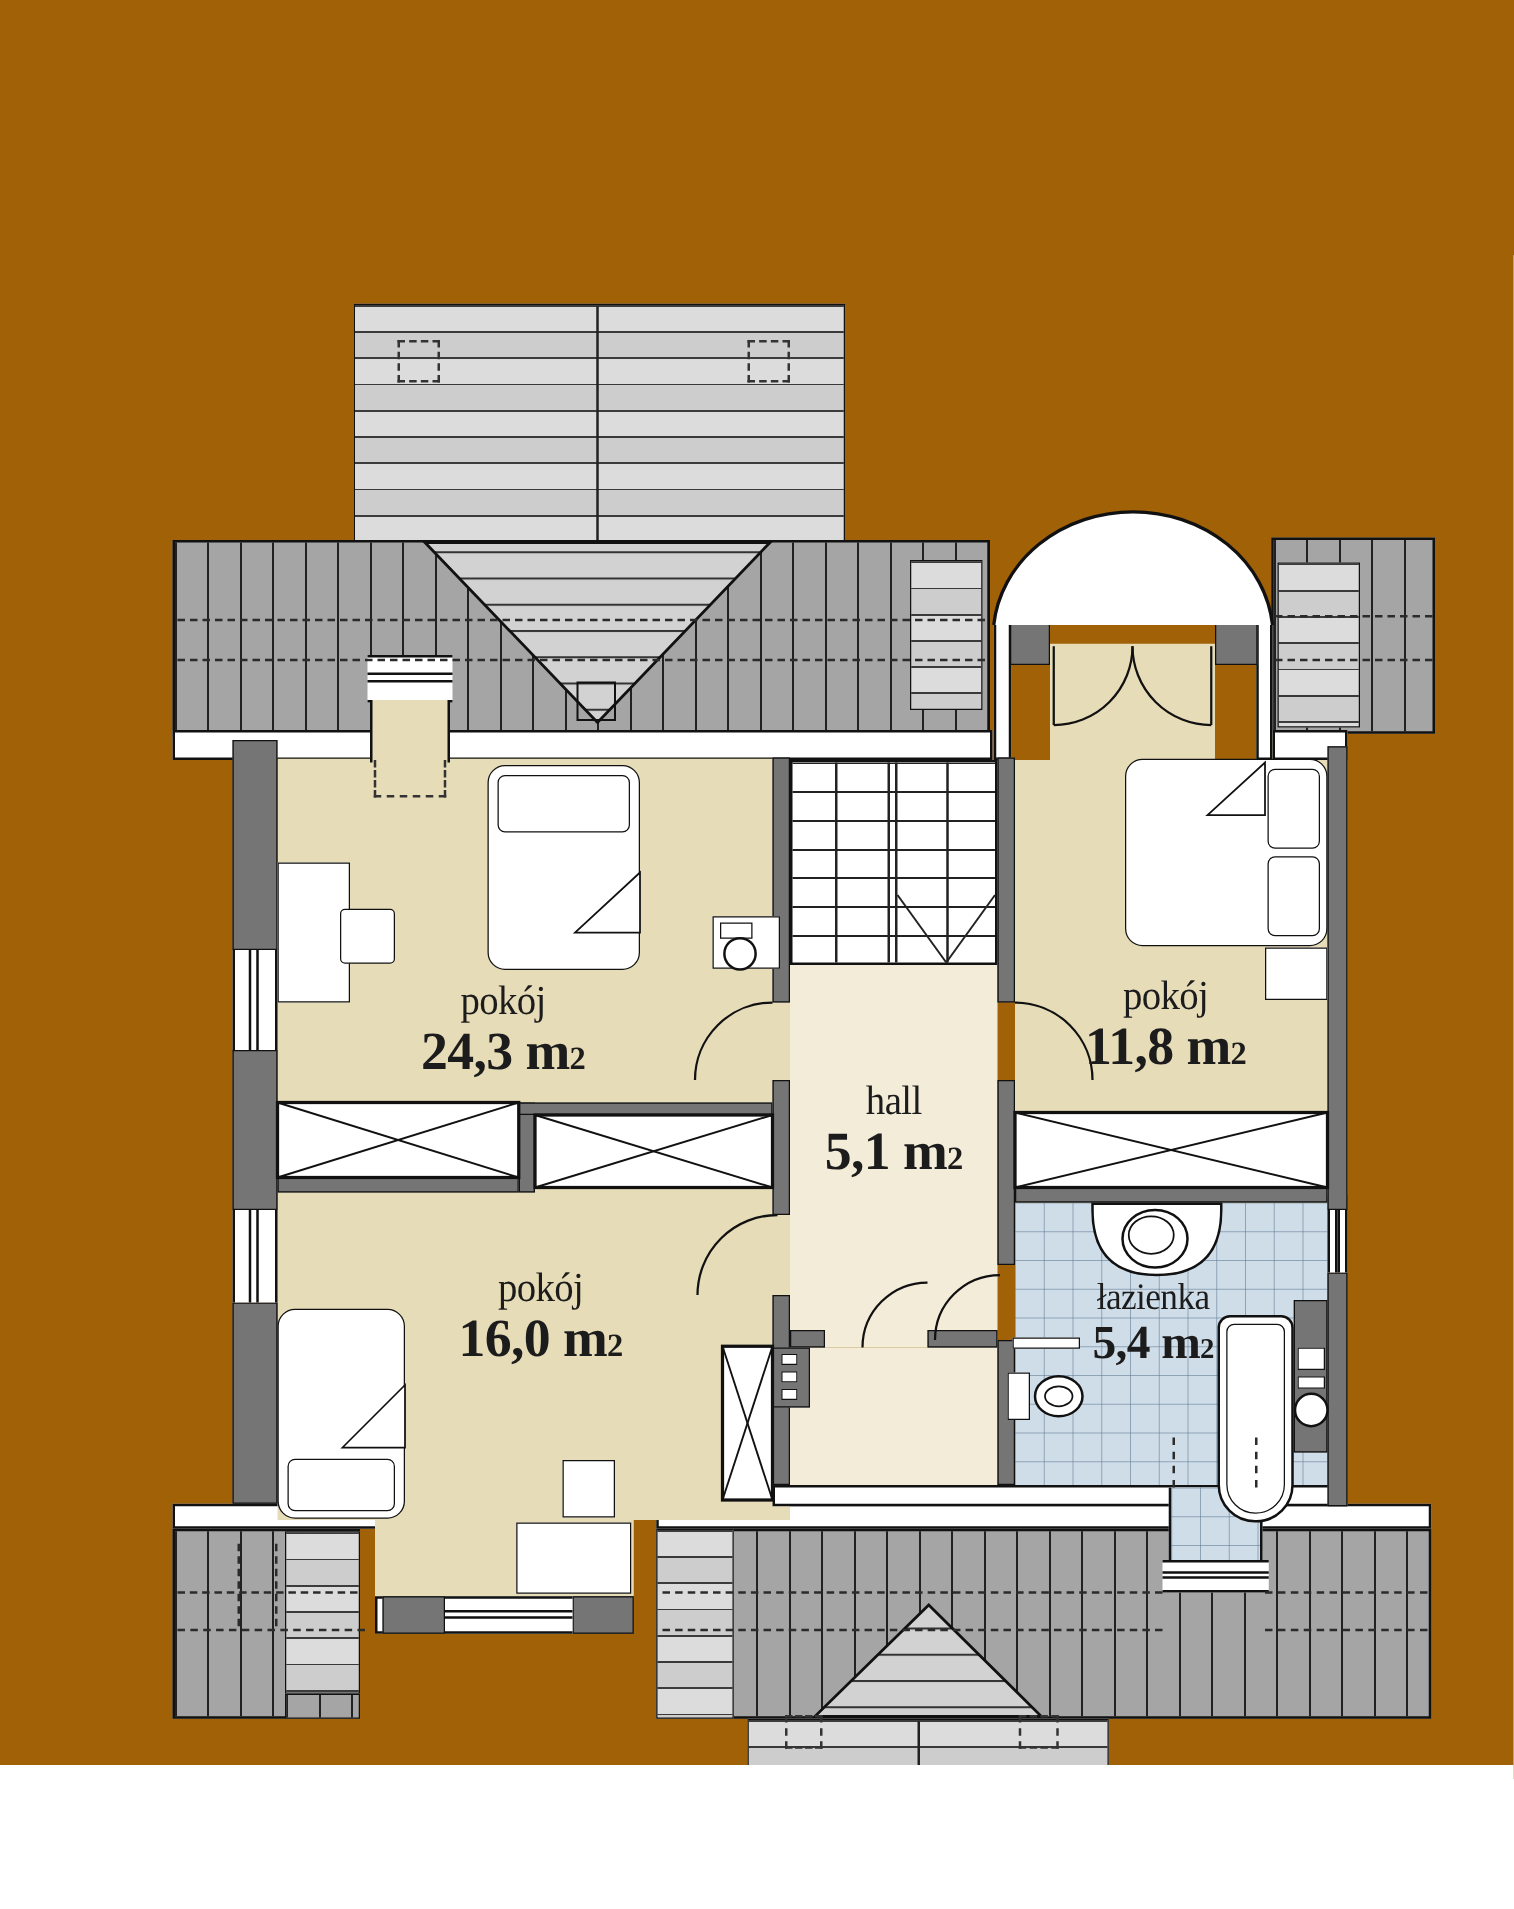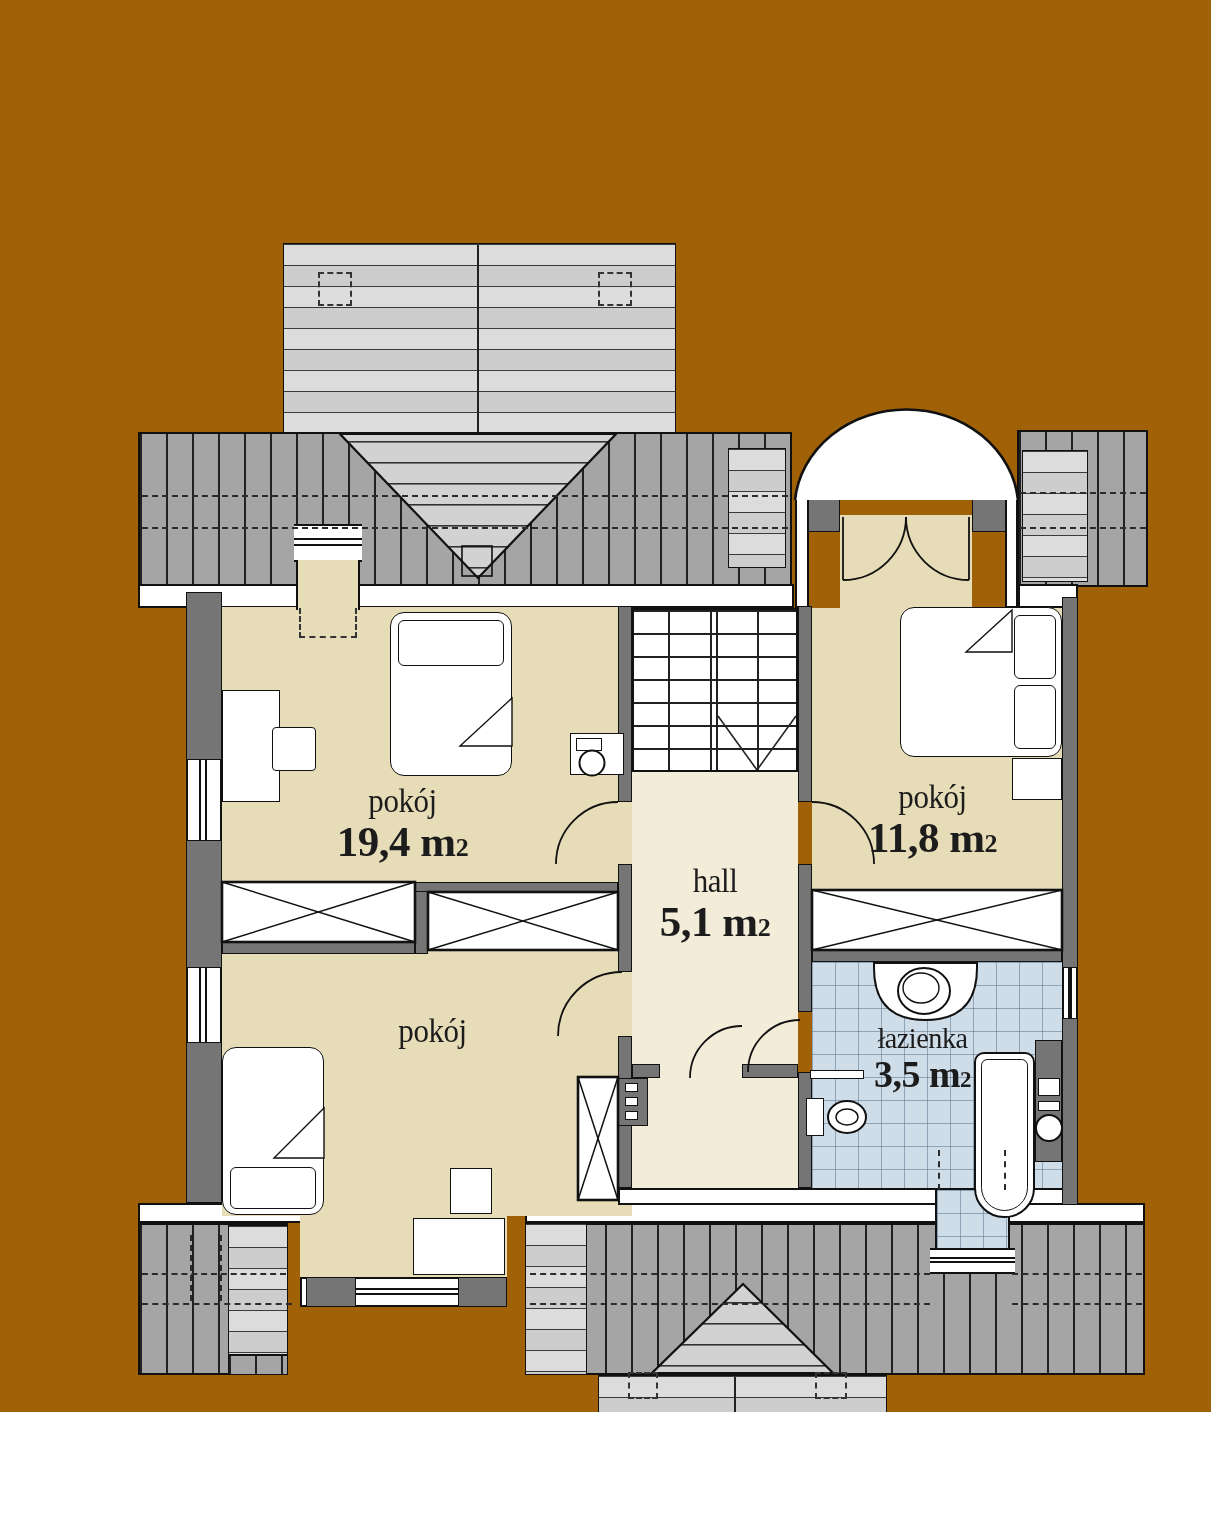--- a/index.html
+++ b/index.html
@@ -245,31 +245,32 @@
   <div class="abs dash-h z40" style="left:1012px;top:1273px;width:130px;height:0"></div>
   <div class="abs dash-h z40" style="left:530px;top:1303px;width:400px;height:0"></div>
   <div class="abs dash-h z40" style="left:1012px;top:1303px;width:130px;height:0"></div>
   <div class="abs dash-v z40" style="left:938px;top:1150px;width:0;height:40px"></div>
   <div class="abs dash-v z40" style="left:1004px;top:1150px;width:0;height:40px"></div>
   <div class="abs dashbox z40" style="left:628px;top:1372px;width:30px;height:27px"></div>
   <div class="abs dashbox z40" style="left:815px;top:1372px;width:32px;height:27px"></div>
 
   <div class="lbl" style="left:290px;top:784px;width:225px">
     <div class="nm">pokój</div>
-    <div class="ar"><span>19,4 m</span><sup>2</sup></div>
+    <div class="ar"><span>24,3 m</span><sup>2</sup></div>
   </div>
   <div class="lbl" style="left:820px;top:780px;width:225px">
     <div class="nm">pokój</div>
     <div class="ar"><span>11,8 m</span><sup>2</sup></div>
   </div>
   <div class="lbl" style="left:630px;top:864px;width:170px">
     <div class="nm">hall</div>
     <div class="ar"><span>5,1 m</span><sup>2</sup></div>
   </div>
   <div class="lbl" style="left:320px;top:1014px;width:225px">
     <div class="nm">pokój</div>
+    <div class="ar"><span>16,0 m</span><sup>2</sup></div>
   </div>
   <div class="lbl small" style="left:830px;top:1022px;width:185px">
     <div class="nm">łazienka</div>
-    <div class="ar"><span>3,5 m</span><sup>2</sup></div>
+    <div class="ar"><span>5,4 m</span><sup>2</sup></div>
   </div>
 
 </div>
 
 </body></html>

